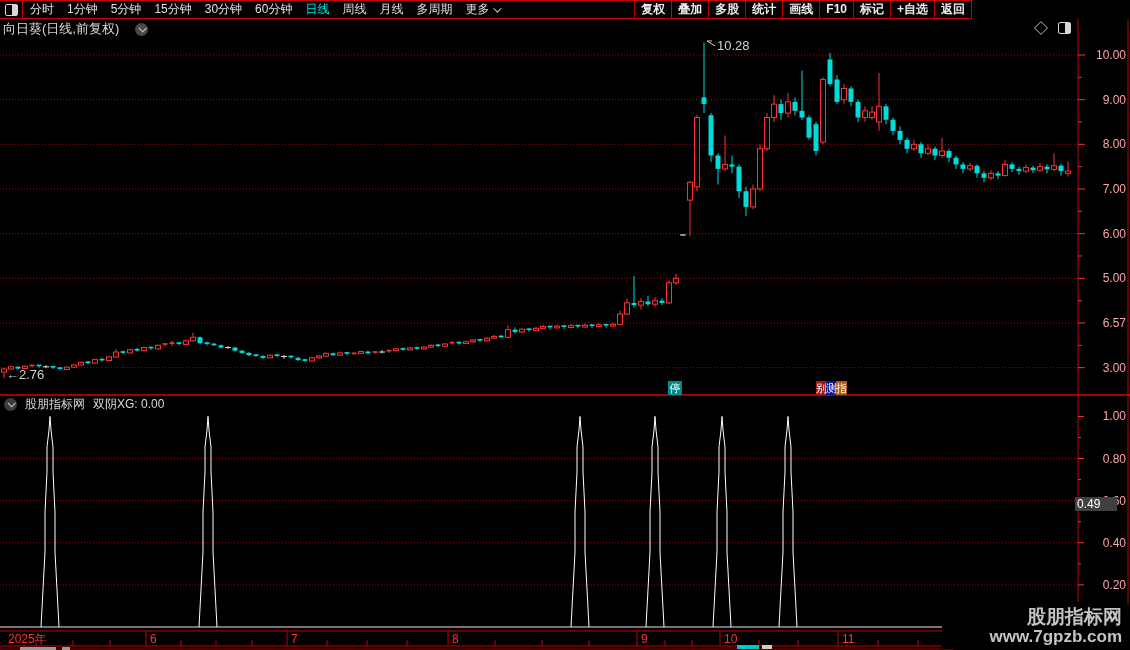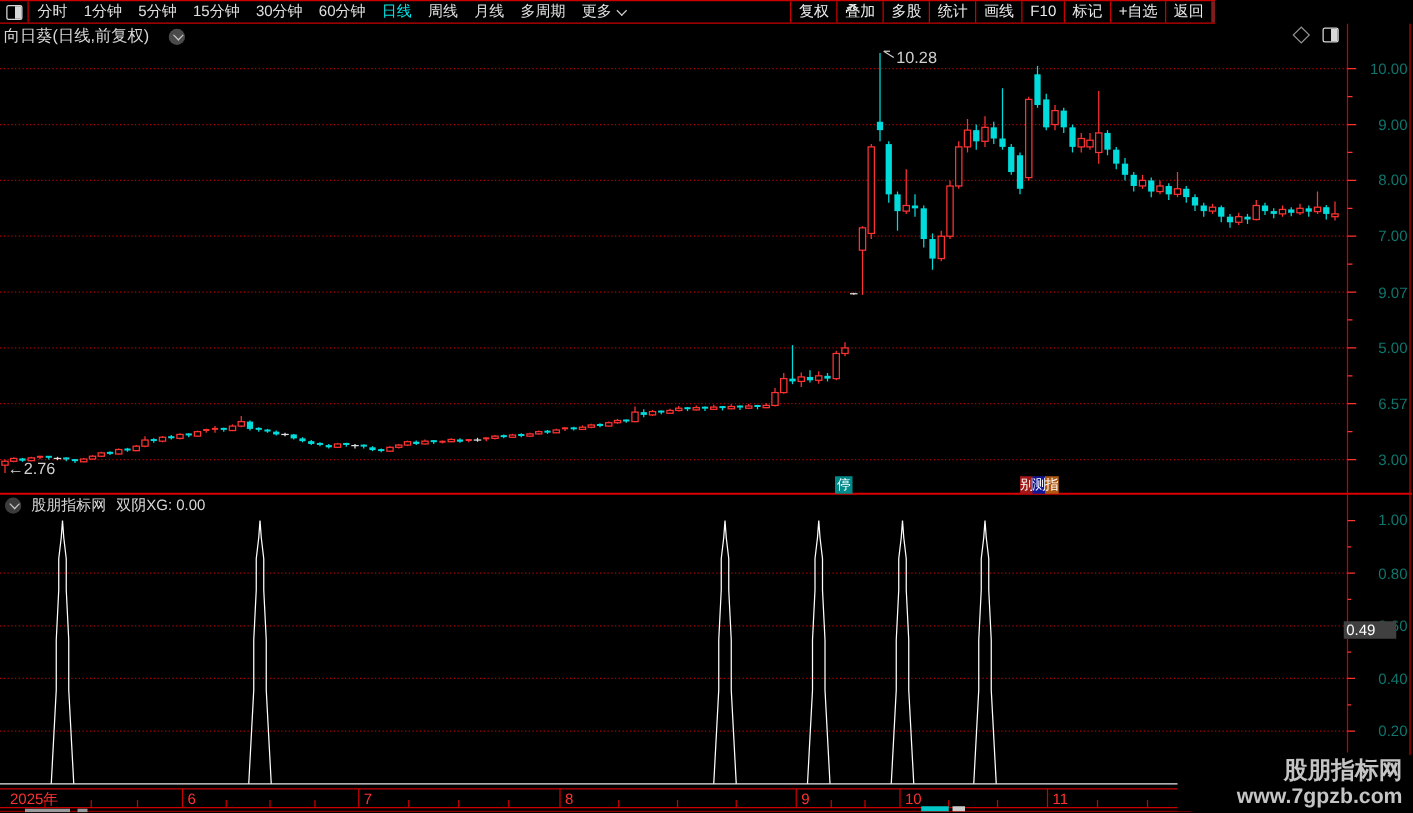--- a/index.html
+++ b/index.html
@@ -10,34 +10,34 @@
            border-top:1px solid #c80000;border-bottom:1px solid #c80000;background:#000;z-index:6;}
   .win-icon-box{position:absolute;left:0;top:0;width:22px;height:17px;border-right:1px solid #c80000;
                 display:flex;align-items:center;justify-content:center;}
   .split-square{width:11px;height:10px;border:1px solid #d8d8d8;border-radius:2px;
                 background:linear-gradient(to right,transparent 55%,#d8d8d8 55%);}
   .menu-left{position:absolute;left:30px;top:0;height:17px;display:flex;align-items:center;gap:13px;}
   .menu-item{font-size:12px;color:#e0e0e0;white-space:nowrap;cursor:default;display:flex;align-items:center;gap:4px;}
   .menu-item.active{color:#00e5e5;}
   .chev-down{width:5px;height:5px;border-right:1px solid #d0d0d0;border-bottom:1px solid #d0d0d0;
              transform:rotate(45deg) translateY(-2px);display:inline-block;}
-  .menu-right{position:absolute;right:0;top:0;height:17px;display:flex;border-right:3px solid #7f1d1d;}
+  .menu-right{position:absolute;right:0;top:0;height:17px;display:flex;border-right:1px solid #7f1d1d;font-weight:bold;}
   .rmenu-item{font-size:12px;color:#ececec;line-height:17px;padding:0 6px;border-left:1px solid #c80000;white-space:nowrap;}
   
   .title-bar{position:absolute;left:3px;top:21px;height:16px;display:flex;align-items:center;gap:16px;z-index:6;}
   .title-text{font-size:13px;color:#d8d8d8;white-space:nowrap;}
   .circle-ico{width:13px;height:13px;border-radius:50%;background:#4a4a4a;display:flex;align-items:center;justify-content:center;}
   .circle-ico .chev{width:5px;height:5px;border-right:1.5px solid #c8c8c8;border-bottom:1.5px solid #c8c8c8;
                     transform:rotate(45deg) translateY(-1px);}
   .title-icons{position:absolute;left:1036px;top:22px;display:flex;align-items:center;gap:12px;z-index:6;}
   .diamond{width:8px;height:8px;border:1px solid #909090;transform:rotate(45deg);}
   
   #chart-svg{position:absolute;left:0;top:0;z-index:2;pointer-events:none;}
   
-  .plabel,.ilabel{position:absolute;width:44px;text-align:right;font-size:12px;color:#0f766e;
+  .plabel,.ilabel{position:absolute;width:44px;text-align:right;font-size:12px;color:#fca5a5;
                   height:16px;line-height:16px;z-index:3;}
   .xlabel{position:absolute;top:632px;font-size:12px;color:#ff3232;height:14px;line-height:14px;z-index:3;white-space:nowrap;}
   
   .anno{position:absolute;font-size:13px;color:#d0d0d0;z-index:3;white-space:nowrap;}
   .badge-stop{position:absolute;left:668px;top:381px;width:14px;height:14px;background:#008b8b;color:#fff;
               font-size:11px;line-height:14px;text-align:center;z-index:3;}
   .badge-trio{position:absolute;left:817px;top:381px;height:14px;display:flex;z-index:3;}
   .badge-trio span{display:block;width:11px;height:14px;color:#fff;font-size:11px;line-height:14px;text-align:center;margin-left:-1px;}
   
   .ind-header{position:absolute;left:4px;top:397px;height:14px;display:flex;align-items:center;gap:8px;z-index:6;}
@@ -488,21 +488,21 @@
   </div>
   <div class="title-icons">
     <span class="diamond"></span>
     <span class="split-square"></span>
   </div>
 
   <div id="labels">
       <div class="plabel" style="left: 1082px; top: 359.665px;">3.00</div>
       <div class="plabel" style="left: 1082px; top: 314.995px;">6.57</div>
       <div class="plabel" style="left: 1082px; top: 270.325px;">5.00</div>
-      <div class="plabel" style="left: 1082px; top: 225.655px;">9.07</div>
+      <div class="plabel" style="left: 1082px; top: 225.655px;">6.00</div>
       <div class="plabel" style="left: 1082px; top: 180.985px;">7.00</div>
       <div class="plabel" style="left: 1082px; top: 136.315px;">8.00</div>
       <div class="plabel" style="left: 1082px; top: 91.6447px;">9.00</div>
       <div class="plabel" style="left: 1082px; top: 46.9746px;">10.00</div>
       <div class="ilabel" style="left: 1082px; top: 576.885px;">0.20</div>
       <div class="ilabel" style="left: 1082px; top: 534.769px;">0.40</div>
       <div class="ilabel" style="left: 1082px; top: 492.654px;">0.60</div>
       <div class="ilabel" style="left: 1082px; top: 450.538px;">0.80</div>
       <div class="ilabel" style="left: 1082px; top: 408.423px;">1.00</div>
       <div class="xlabel" style="left: 8px;">2025年</div>

